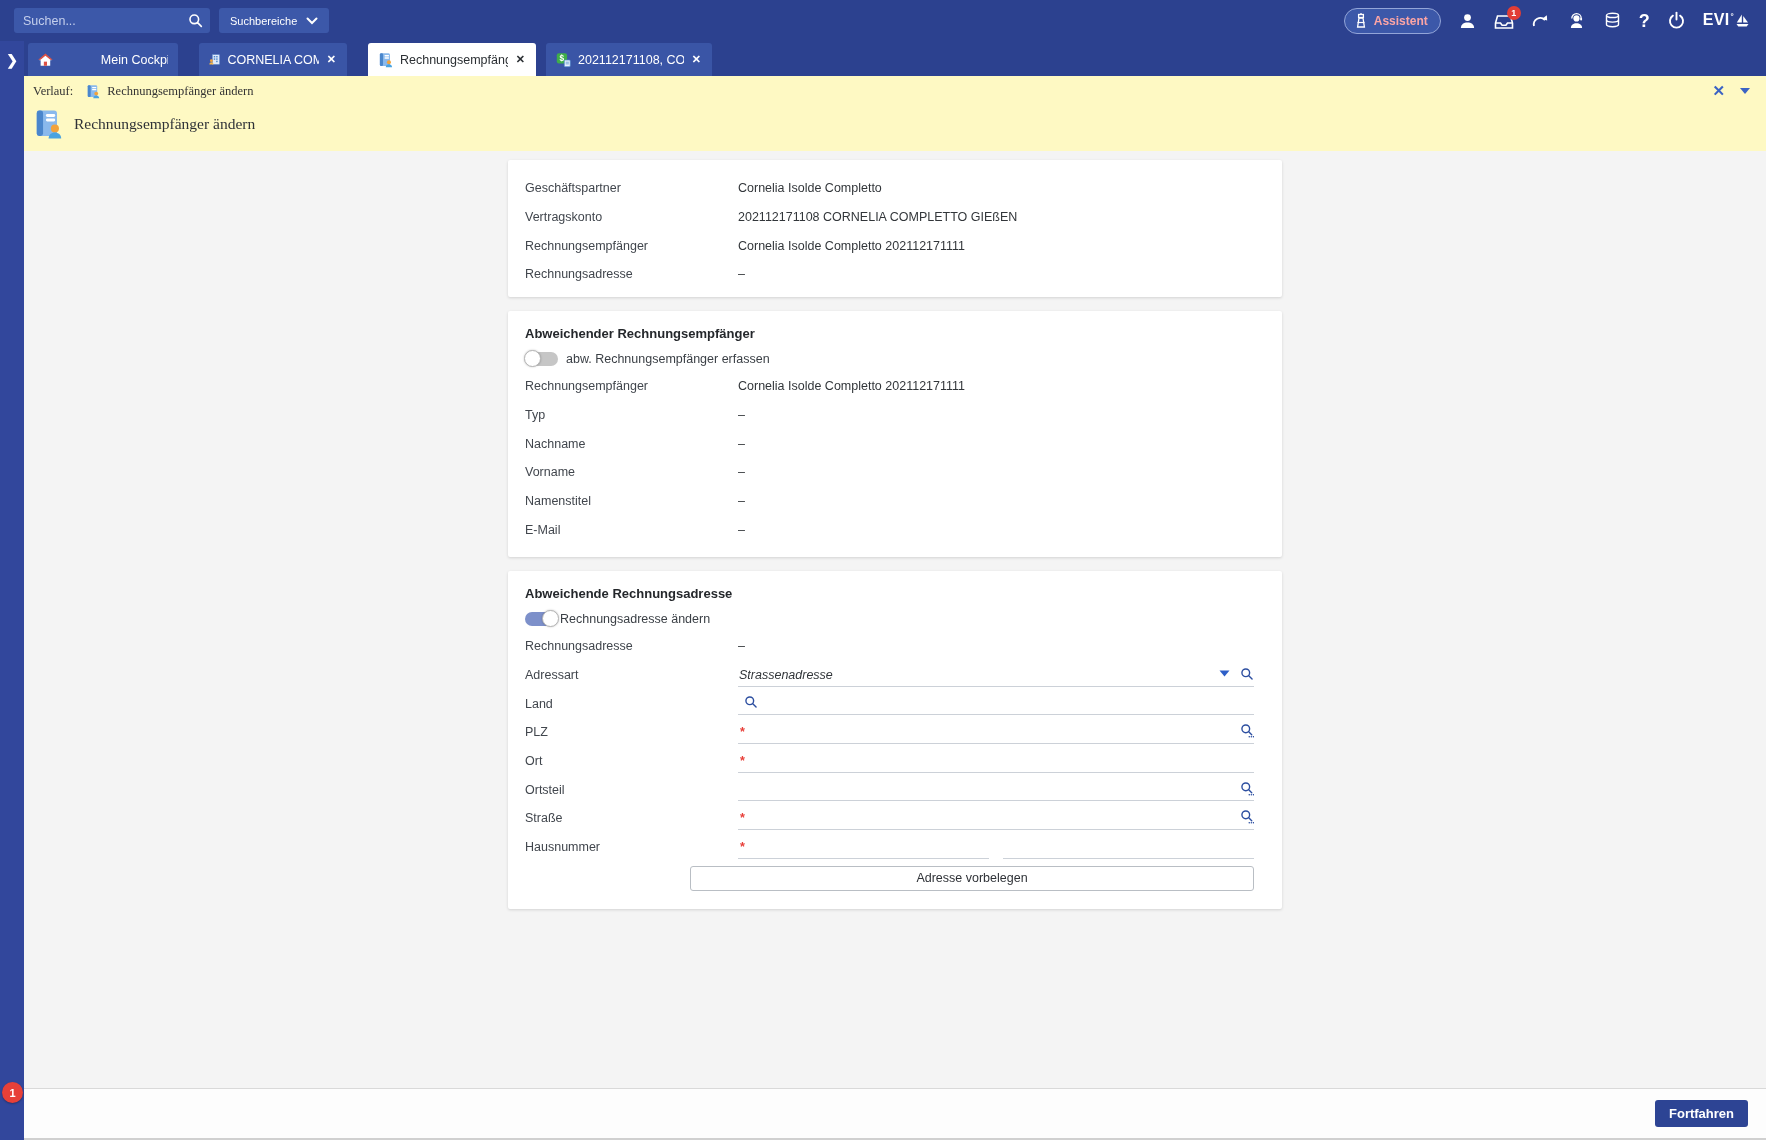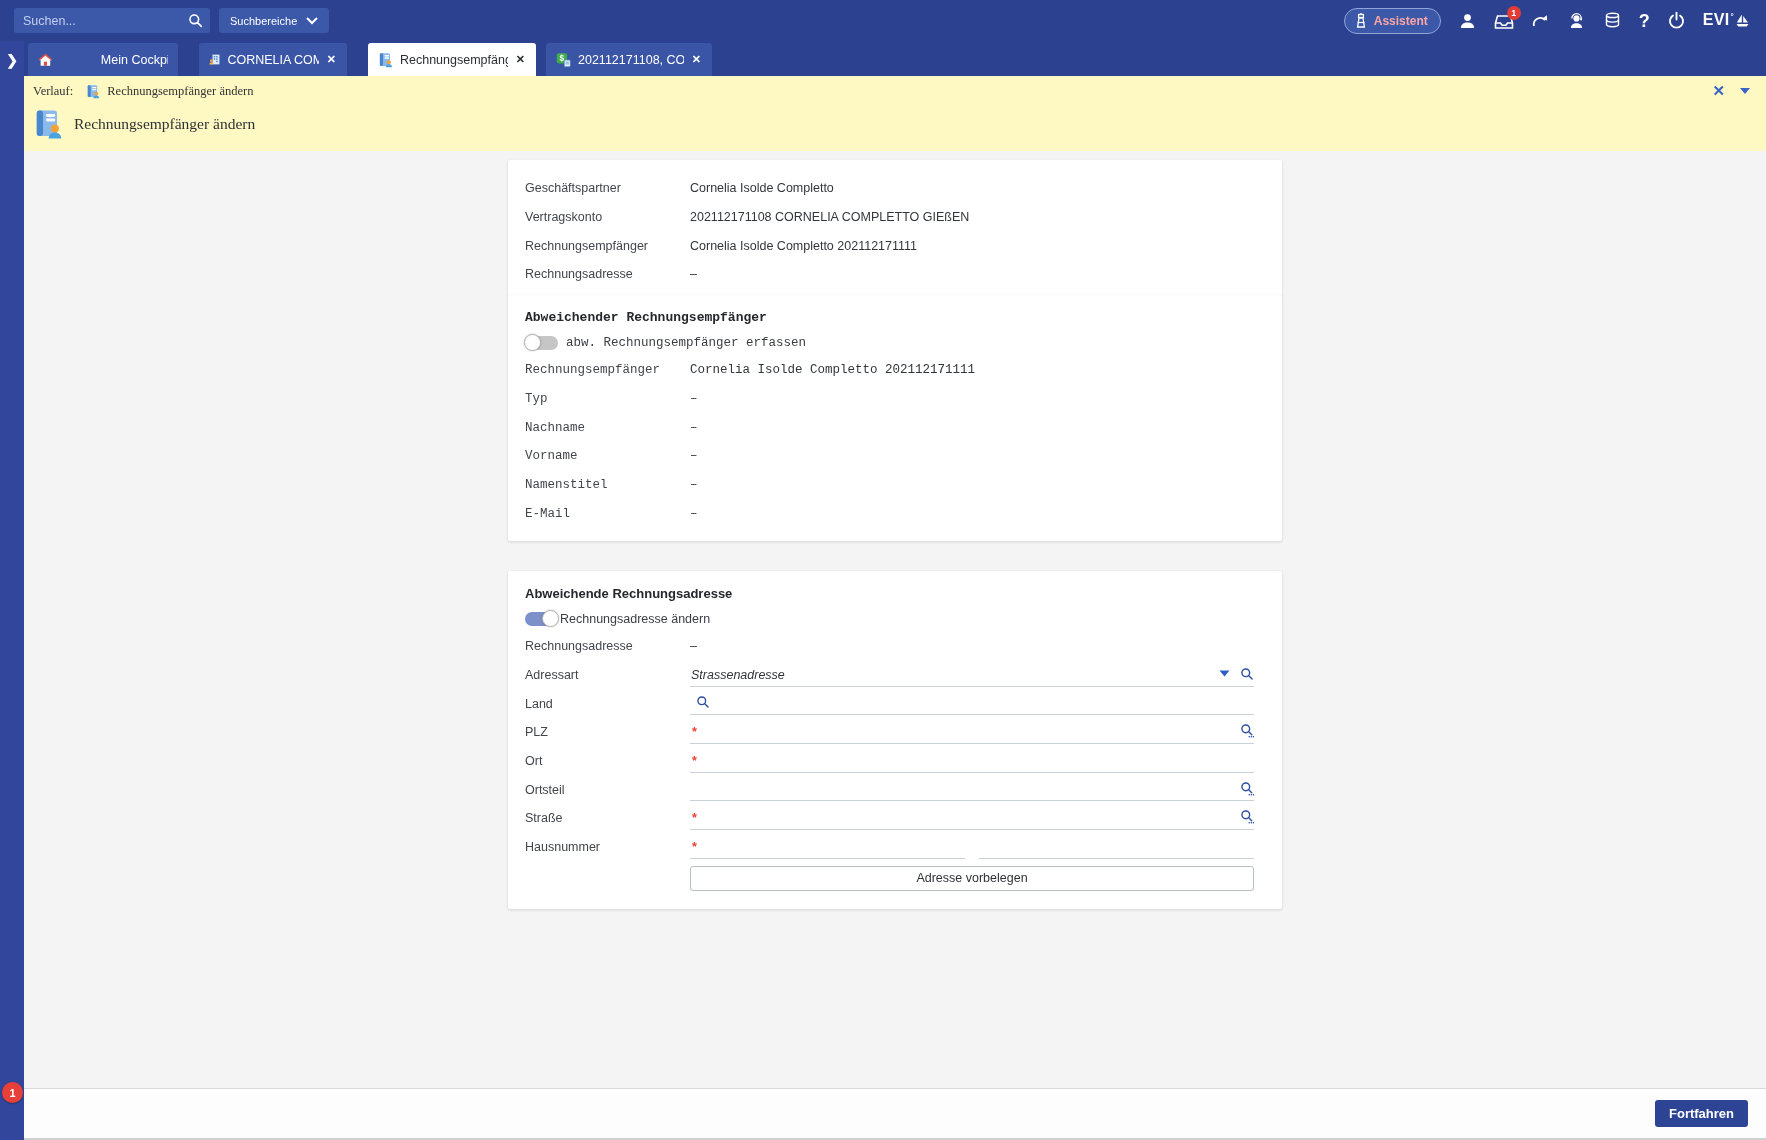--- a/index.html
+++ b/index.html
@@ -87,28 +87,28 @@
   .page-title { font-size:15.5px; color:#2f3237; }
 
   .page-body { position:absolute; top:75px; left:0; right:0; bottom:52px; background:#f4f4f4; }
 
   
   .card {
     position:absolute; left:484px; width:774px; background:#fff;
     border-radius:2px; box-shadow:0 1px 3px rgba(0,0,0,.14);
   }
   .card1 { top:9px;   height:137px; padding-top:14px; }
-  .card2 { top:144px; height:246px;font-family:Liberation Mono, monospace; }
+  .card2 { top:160px; height:246px; }
   .card3 { top:420px; height:338px; }
   .card-title { padding:15px 17px 5px; font-size:13px; font-weight:bold; color:#24272b; }
   .toggle-row { display:flex; align-items:center; height:26px; padding:0 17px; gap:8px; }
   .toggle-row.tight { gap:2px; }
   .toggle-label { font-size:12.5px; color:#3a3f45; }
 
-  .frow { display:flex; align-items:center; height:28.7px; padding:0 28px 0 17px; }
+  .frow { display:flex; align-items:center; height:28.7px; padding:0 28px 0 17px;gap:48px; }
   .frow .lbl { width:165px; flex:none; font-size:12.5px; color:#41464d; }
   .frow .val { font-size:12.5px; color:#32363a; }
   .link { color:#2678c8; cursor:pointer; }
 
   
   .field { flex:1; display:flex; align-items:center; border-bottom:1px solid #ccd1d8; height:23px; }
   .req { color:#e8403a; font-size:12.5px; font-weight:bold; width:12px; flex:none; padding-left:2px; }
   .fld {
     flex:1; min-width:0; border:none; outline:none; background:transparent;
     font-size:12.5px; color:#32363a; padding:0 0 0 1px; height:21px;

